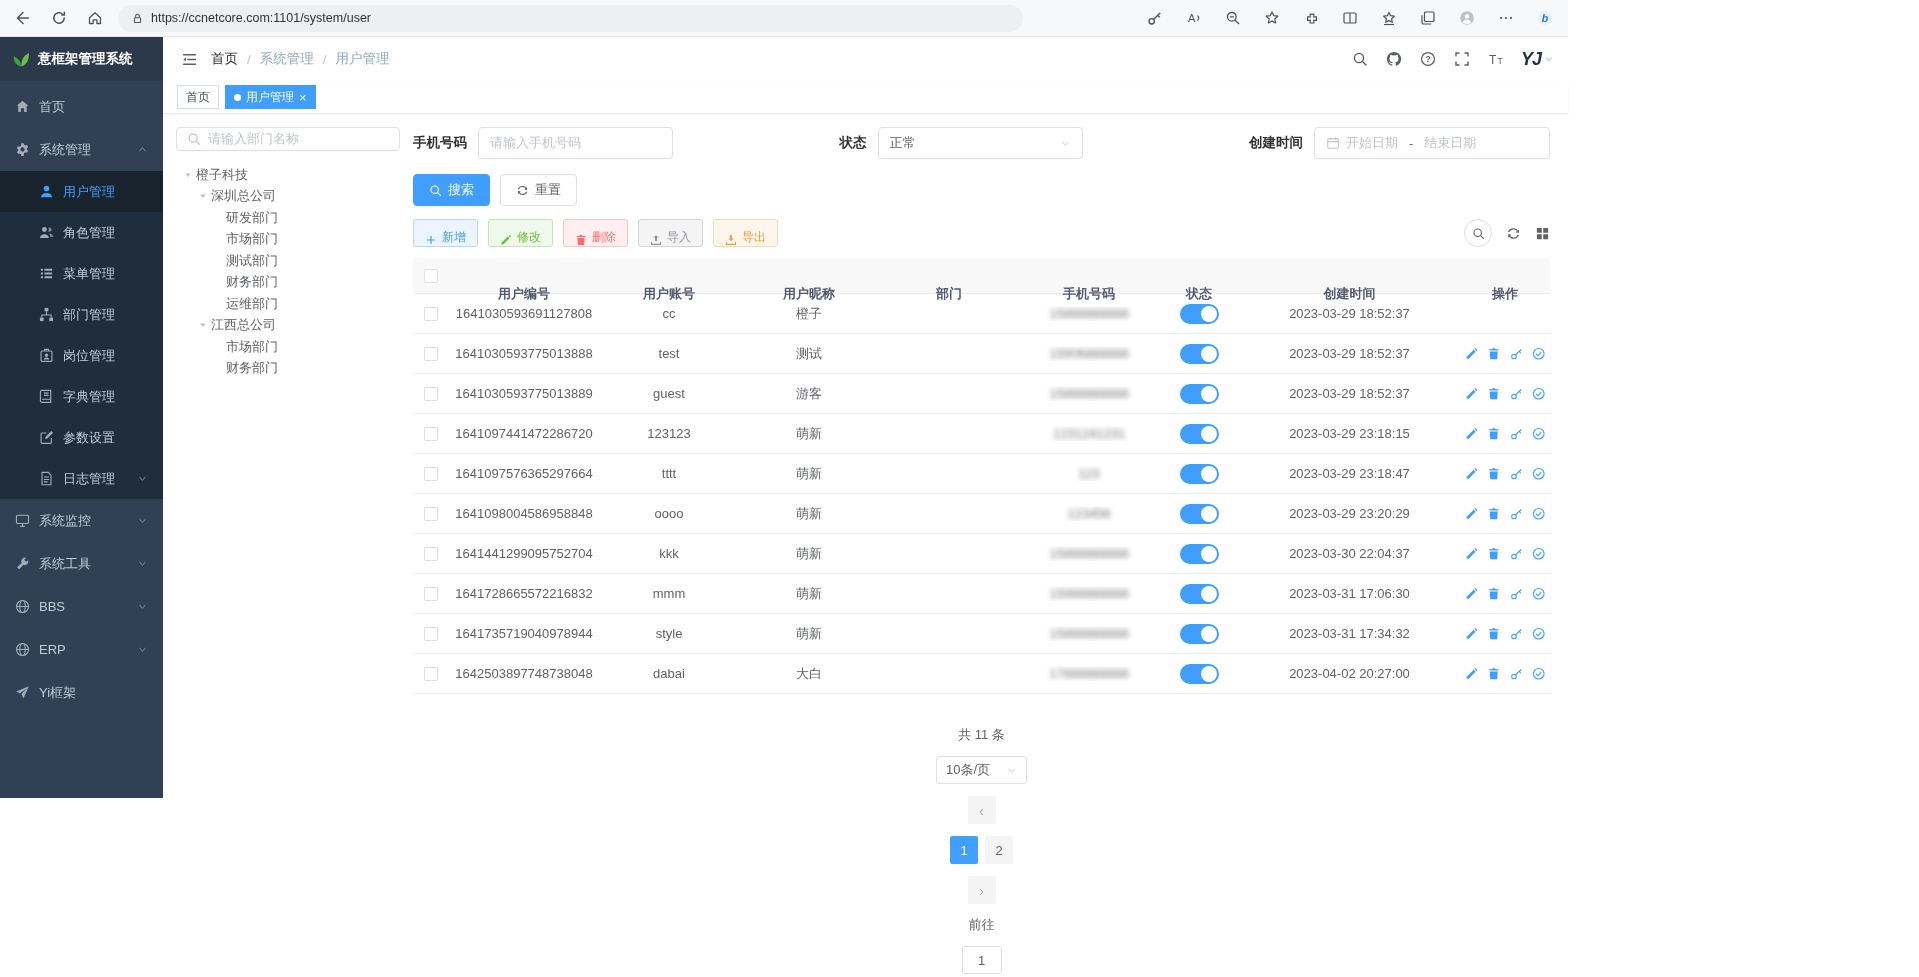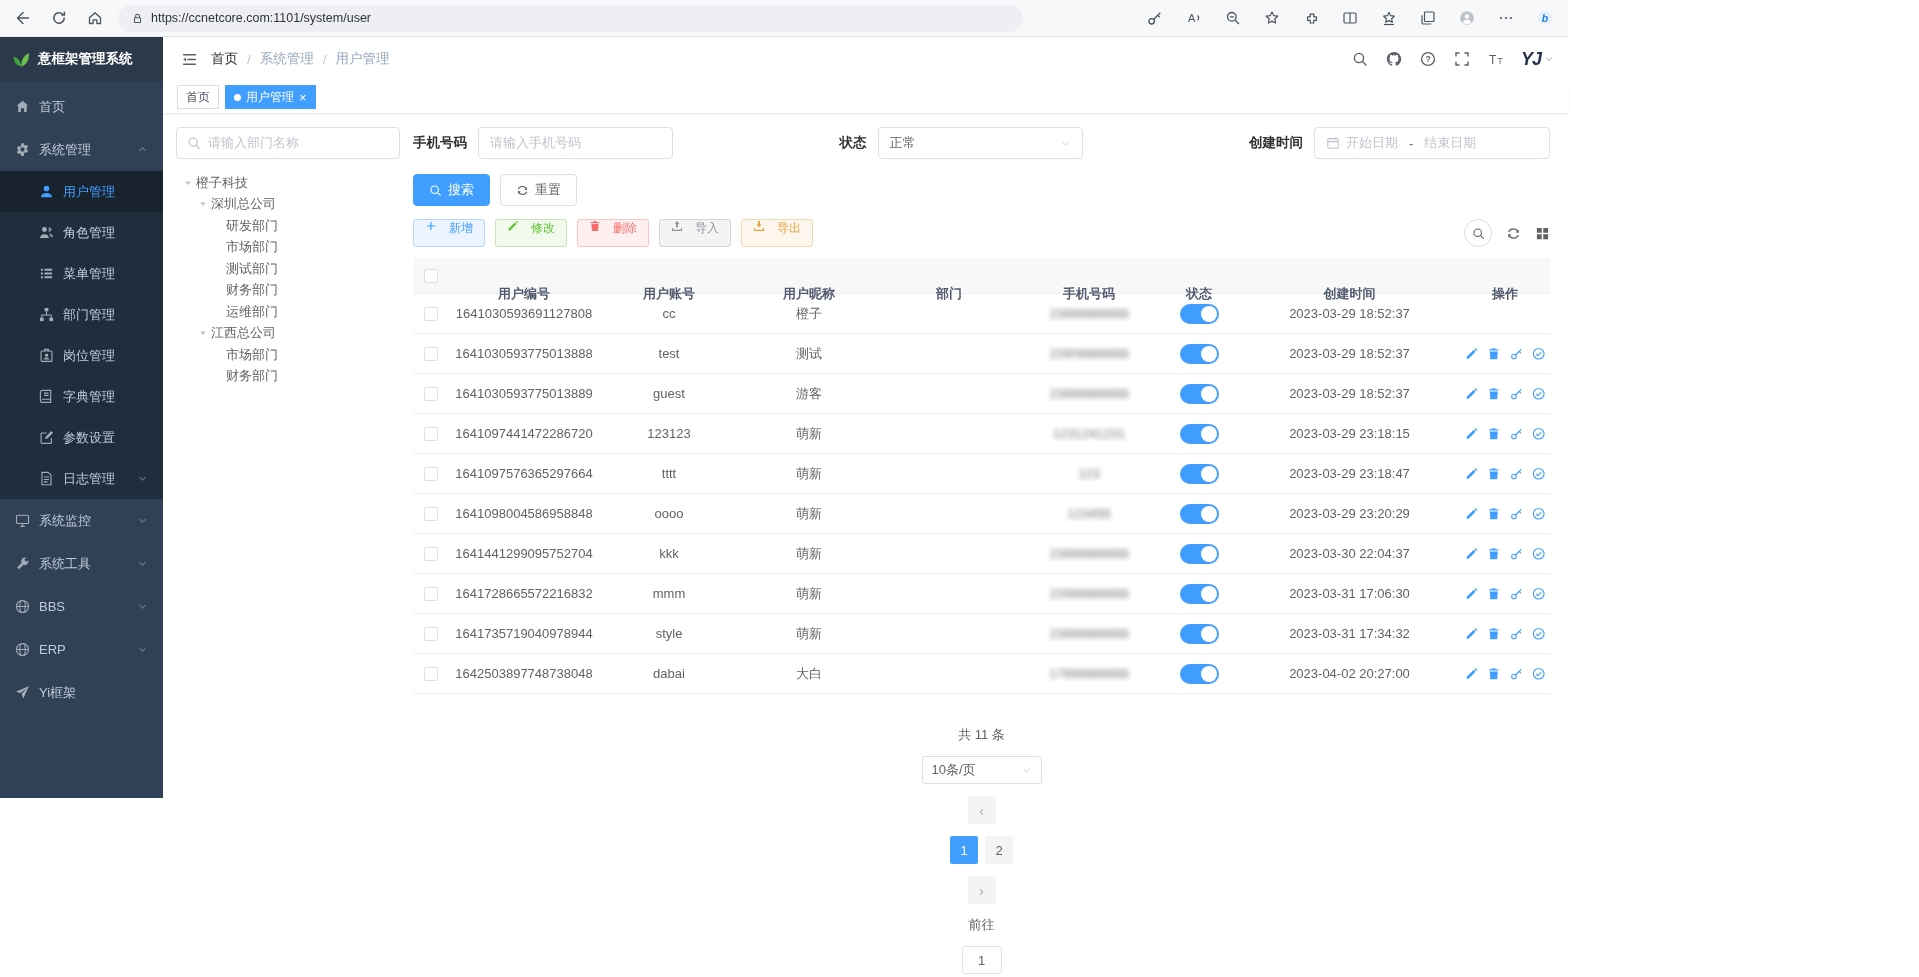--- a/index.html
+++ b/index.html
@@ -56,21 +56,21 @@
 
 .tabbar{height:33px;flex:0 0 33px;display:flex;align-items:center;gap:6px;padding:0 14px;background:#fff;border-bottom:1px solid #e8eaee;box-shadow:0 1px 3px rgba(0,0,0,.05);}
 .tab{height:24px;display:inline-flex;align-items:center;gap:5px;padding:0 8px;border:1px solid #d8dce5;background:#fff;color:#495060;font-size:12px;cursor:pointer;white-space:nowrap;}
 .tab.active{background:#409eff;border-color:#409eff;color:#fff;}
 .tab-dot{width:7px;height:7px;border-radius:50%;background:#fff;}
 .tab-close{font-size:13px;line-height:1;cursor:pointer;}
 
 
 .content{flex:1;display:flex;padding:13px 18px 0 13px;min-height:0;}
 .tree-panel{width:224px;flex:0 0 224px;margin-right:13px;}
-.tree-search{height:32px;border:1px solid #dcdfe6;border-radius:4px;background:#fff;display:flex;align-items:center;gap:7px;padding:0 10px;cursor:text;}
+.tree-search{height:24px;border:1px solid #dcdfe6;border-radius:4px;background:#fff;display:flex;align-items:center;gap:7px;padding:0 10px;cursor:text;}
 .srchic{color:#c0c4cc;}
 .srchic svg.ic{width:14px;height:14px;}
 .placeholder{color:#c0c4cc;font-size:13px;white-space:nowrap;}
 .tree{margin-top:13px;font-size:13px;color:#606266;}
 .tnode{height:21.5px;display:flex;align-items:center;cursor:pointer;white-space:nowrap;}
 .tcaret{width:16px;height:16px;flex:0 0 16px;color:#c0c4cc;}
 .tcaret svg.ic{width:10px;height:10px;}
 
 .work{flex:1;display:flex;flex-direction:column;min-width:0;}
 .filter-row{display:flex;align-items:center;justify-content:space-between;}
@@ -88,21 +88,21 @@
 .dash{color:#606266;margin:0 5px;}
 .val{color:#606266;}
 
 .btn-row{margin-top:15px;display:flex;gap:10px;}
 .btn{height:32px;padding:0 15px;border-radius:4px;border:1px solid #dcdfe6;background:#fff;color:#606266;font-size:13px;display:inline-flex;align-items:center;gap:6px;cursor:pointer;font-family:inherit;}
 .btn .icx svg.ic{width:13px;height:13px;}
 .btn.primary{background:#409eff;border-color:#409eff;color:#fff;}
 
 .toolbar{margin-top:13px;display:flex;align-items:center;}
 .toolbar-left{display:flex;gap:10px;}
-.tbtn{height:28px;padding:0 11px;border-radius:3px;font-size:12px;display:inline-flex;align-items:flex-start;gap:12px;cursor:pointer;border:1px solid transparent;font-family:inherit;white-space:nowrap;}
+.tbtn{height:28px;padding:0 11px;border-radius:3px;font-size:12px;display:inline-flex;align-items:flex-end;gap:5px;cursor:pointer;border:1px solid transparent;font-family:inherit;white-space:nowrap;}
 .tbtn .icx svg.ic{width:12px;height:12px;}
 .tbtn.primary{background:#ecf5ff;border-color:#b3d8ff;color:#409eff;}
 .tbtn.success{background:#f0f9eb;border-color:#c2e7b0;color:#67c23a;}
 .tbtn.danger{background:#fef0f0;border-color:#fbc4c4;color:#f56c6c;}
 .tbtn.info{background:#f4f4f5;border-color:#d3d4d6;color:#909399;}
 .tbtn.warning{background:#fdf6ec;border-color:#f5dab1;color:#e6a23c;}
 .toolbar-right{margin-left:auto;display:flex;align-items:center;gap:14px;color:#606266;}
 .circle-btn{width:28px;height:28px;border:1px solid #dadde2;border-radius:50%;cursor:pointer;}
 .circle-btn svg.ic{width:13px;height:13px;}
 .plain-btn{cursor:pointer;}
@@ -115,21 +115,21 @@
 .cell.th{font-weight:bold;color:#515a6e;margin-top:36px;}
 .checkbox{width:14px;height:14px;border:1px solid #dcdfe6;border-radius:2px;background:#fff;display:inline-block;cursor:pointer;}
 .switch{width:39px;height:20px;border-radius:10px;background:#409eff;position:relative;display:inline-block;cursor:pointer;}
 .switch .knob{position:absolute;top:2px;right:2px;width:16px;height:16px;border-radius:50%;background:#fff;}
 .blurred{filter:blur(2.6px);opacity:.85;}
 .ops{display:flex;gap:9px;align-items:center;justify-content:center;color:#409eff;}
 .opic{cursor:pointer;}
 .opic svg.ic{width:13.5px;height:13.5px;}
 
 .pagination{margin-top:32px;display:flex;align-items:center;justify-content:flex-end;gap:12px;font-size:13px;color:#606266;padding-bottom:14px;flex-direction:column;}
-.psel{width:120px;height:28px;border:1px solid #dcdfe6;border-radius:3px;background:#fff;display:flex;align-items:center;justify-content:space-between;padding:0 9px;cursor:pointer;}
+.psel{width:91px;height:28px;border:1px solid #dcdfe6;border-radius:3px;background:#fff;display:flex;align-items:center;justify-content:space-between;padding:0 9px;cursor:pointer;}
 .pages{display:flex;gap:7px;}
 .pbtn{min-width:28px;height:28px;padding:0 4px;border-radius:2px;background:#f4f4f5;color:#606266;display:inline-flex;align-items:center;justify-content:center;cursor:pointer;font-size:13px;}
 .pbtn.active{background:#409eff;color:#fff;}
 .pbtn.arrow{color:#a8abb2;font-size:15px;}
 .goto-input{width:40px;height:28px;border:1px solid #dcdfe6;border-radius:3px;background:#fff;display:inline-flex;align-items:center;justify-content:center;cursor:text;}
 </style>
 </head>
 <body>
 
 <div class="window">

